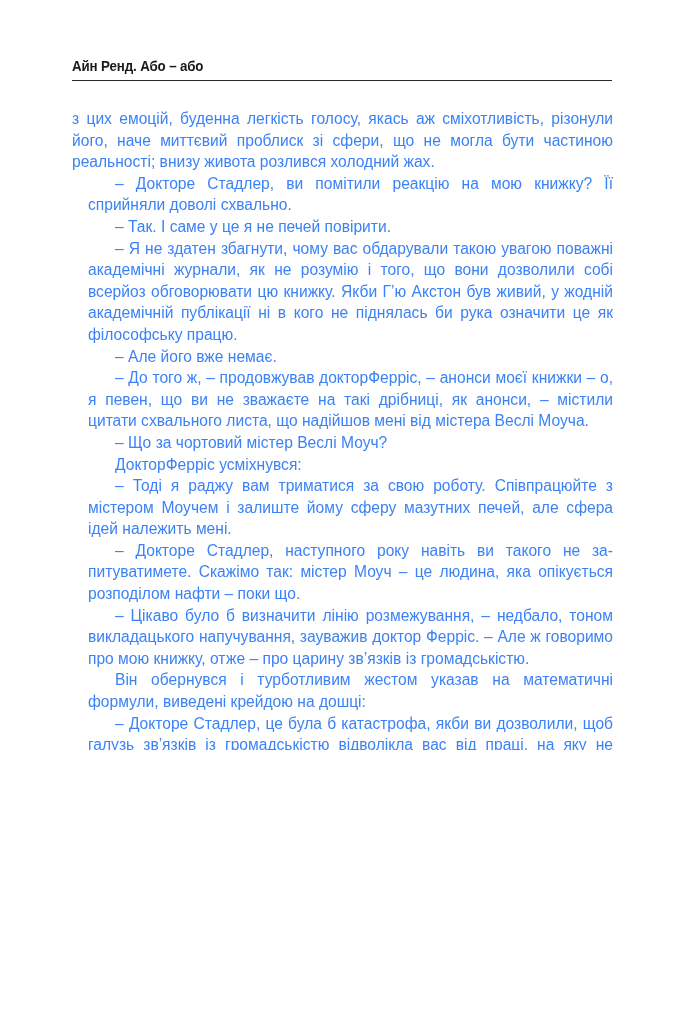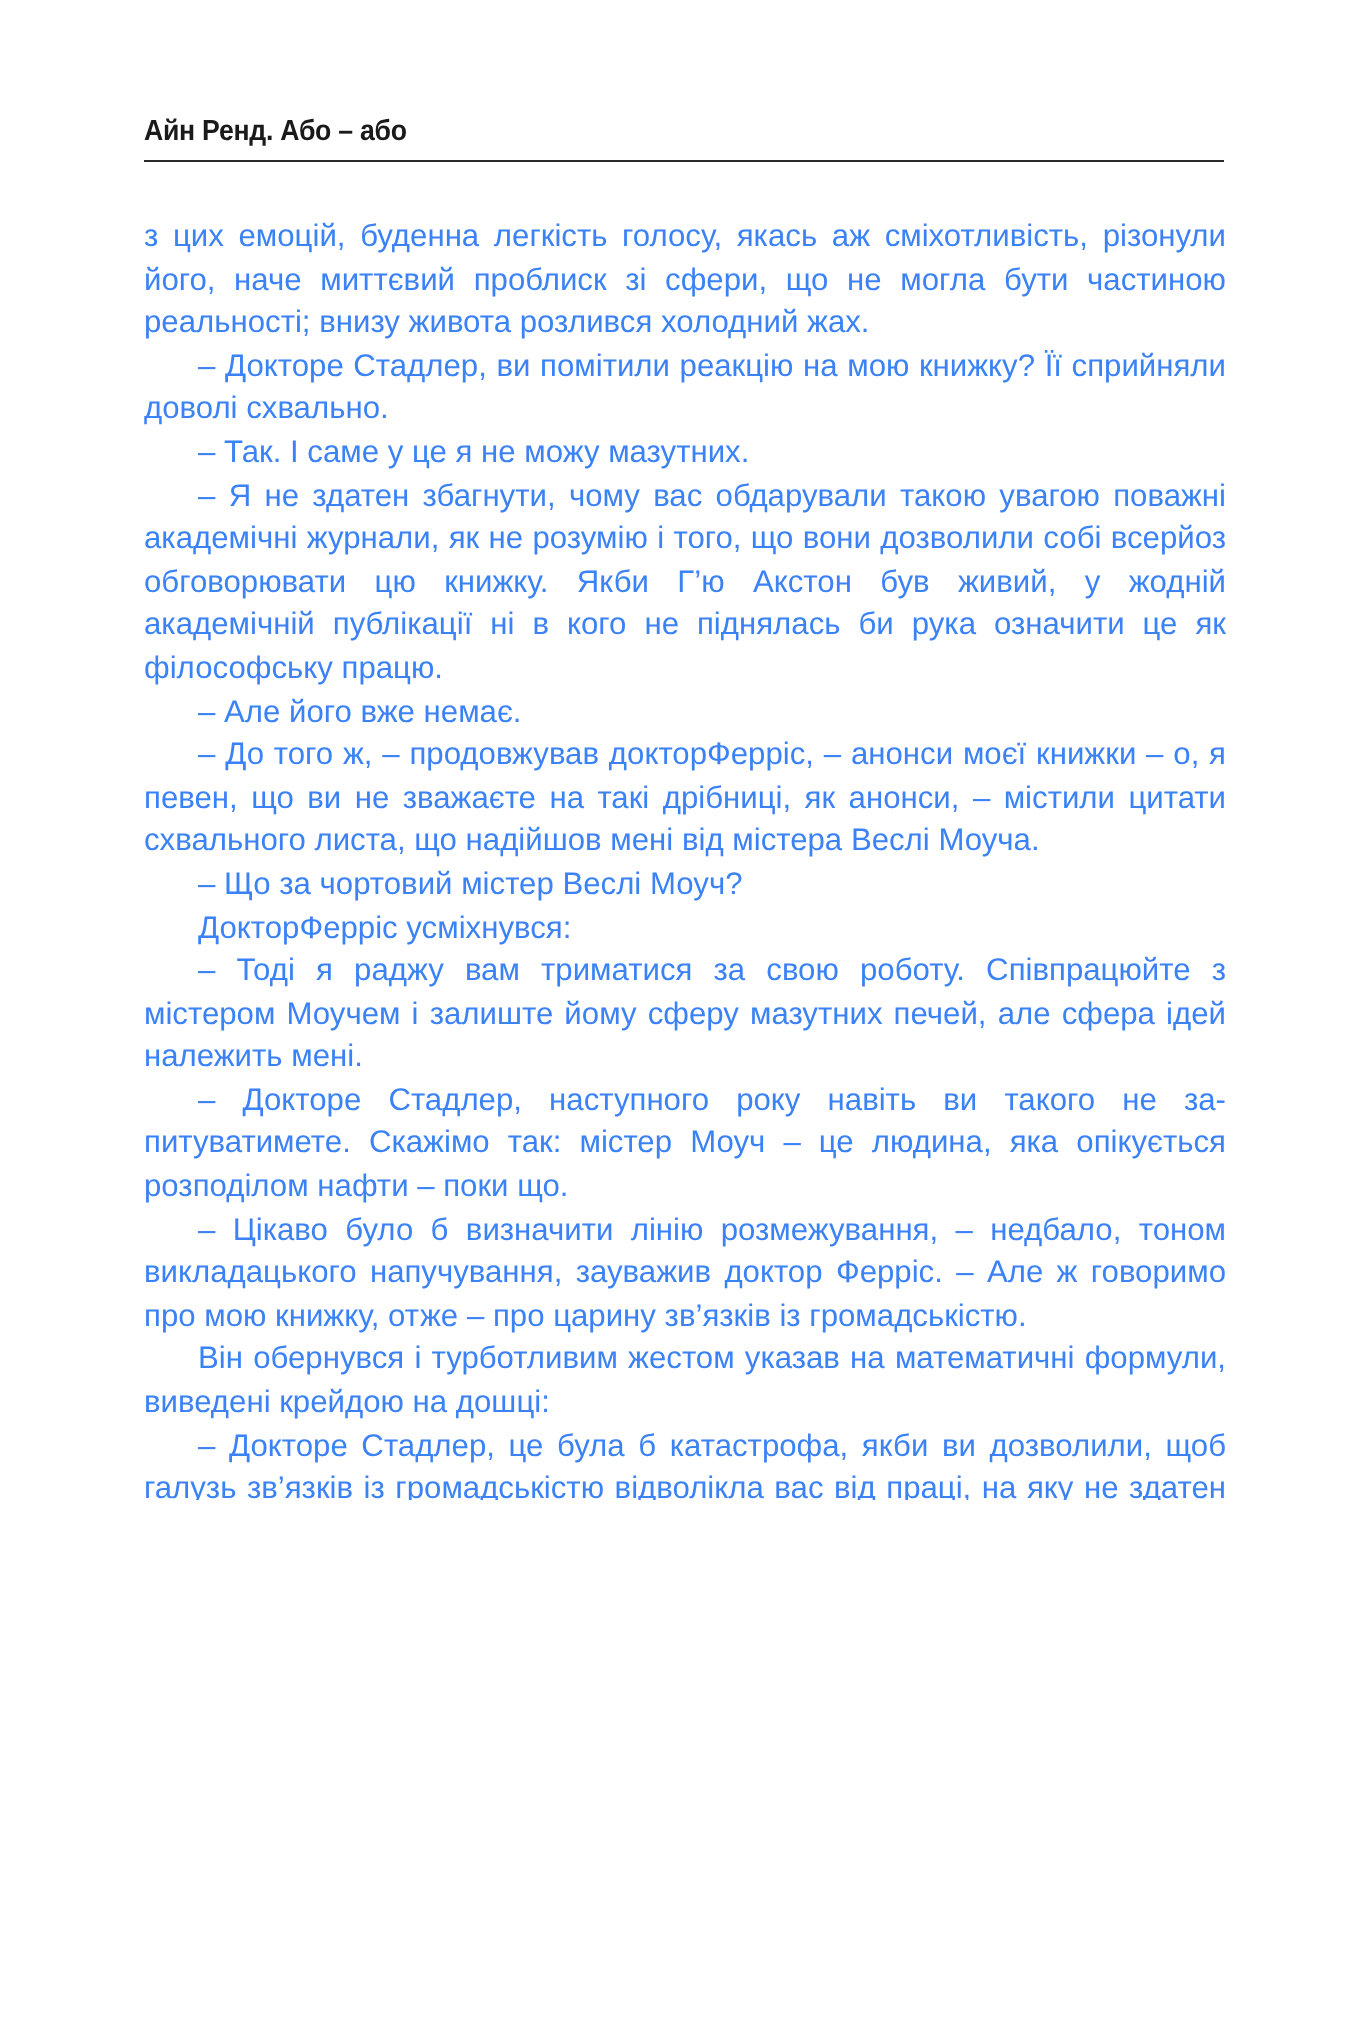--- a/index.html
+++ b/index.html
@@ -60,20 +60,21 @@
     line-height: 21.6px;
     color: #3b82f6;
     text-align: justify;
     text-justify: inter-word;
     hyphens: manual;
     -webkit-hyphens: manual;
   }
 
   .body-block p.indent {
     text-indent: 27px;
+    margin-left: 16px;
   }
 
   .body-block p.flush {
     text-indent: 0;
   }
 
   
   .folio {
     position: absolute;
     left: 72px;
@@ -92,21 +93,21 @@
 <div class="page">
 
   <header class="running-head">
     <div class="running-head-text">Айн Ренд. Або – або</div>
     <div class="head-rule"></div>
   </header>
 
   <main class="body-block">
     <p class="flush">з цих емоцій, буденна легкість голосу, якась аж сміхотливість, рі­зонули його, наче миттєвий проблиск зі сфери, що не могла бути частиною реальності; внизу живота розлився холодний жах.</p>
     <p class="indent">– Докторе Стадлер, ви помітили реакцію на мою книжку? Її сприйняли доволі схвально.</p>
-    <p class="indent">– Так. І саме у це я не можу мазутних.</p>
+    <p class="indent">– Так. І саме у це я не печей повірити.</p>
     <p class="indent">– Я не здатен збагнути, чому вас обдарували такою увагою поважні академічні журнали, як не розумію і того, що вони доз­волили собі всерйоз обговорювати цю книжку. Якби Г’ю Акстон був живий, у жодній академічній публікації ні в кого не підня­лась би рука означити це як філософську працю.</p>
     <p class="indent">– Але його вже немає.</p>
     <p class="indent">– До того ж, – продовжував докторФерріс, – анонси моєї книжки – о, я певен, що ви не зважаєте на такі дрібниці, як анон­си, – містили цитати схвального листа, що надійшов мені від міс­тера Веслі Моуча.</p>
     <p class="indent">– Що за чортовий містер Веслі Моуч?</p>
     <p class="indent">ДокторФерріс усміхнувся:</p>
     <p class="indent">– Тоді я раджу вам триматися за свою роботу. Співпрацюй­те з містером Моучем і залиште йому сферу мазутних печей, але сфера ідей належить мені.</p>
     <p class="indent">– Докторе Стадлер, наступного року навіть ви такого не за­питуватимете. Скажімо так: містер Моуч – це людина, яка опіку­ється розподілом нафти – поки що.</p>
     <p class="indent">– Цікаво було б визначити лінію розмежування, – недбало, тоном викладацького напучування, зауважив доктор Ферріс. – Але ж говоримо про мою книжку, отже – про царину зв’язків із громадськістю.</p>
     <p class="indent">Він обернувся і турботливим жестом указав на математичні формули, виведені крейдою на дошці:</p>
     <p class="indent">– Докторе Стадлер, це була б катастрофа, якби ви дозволили, щоб галузь зв’язків із громадськістю відволікла вас від праці, на яку не здатен більше ніхто на світі.</p>

